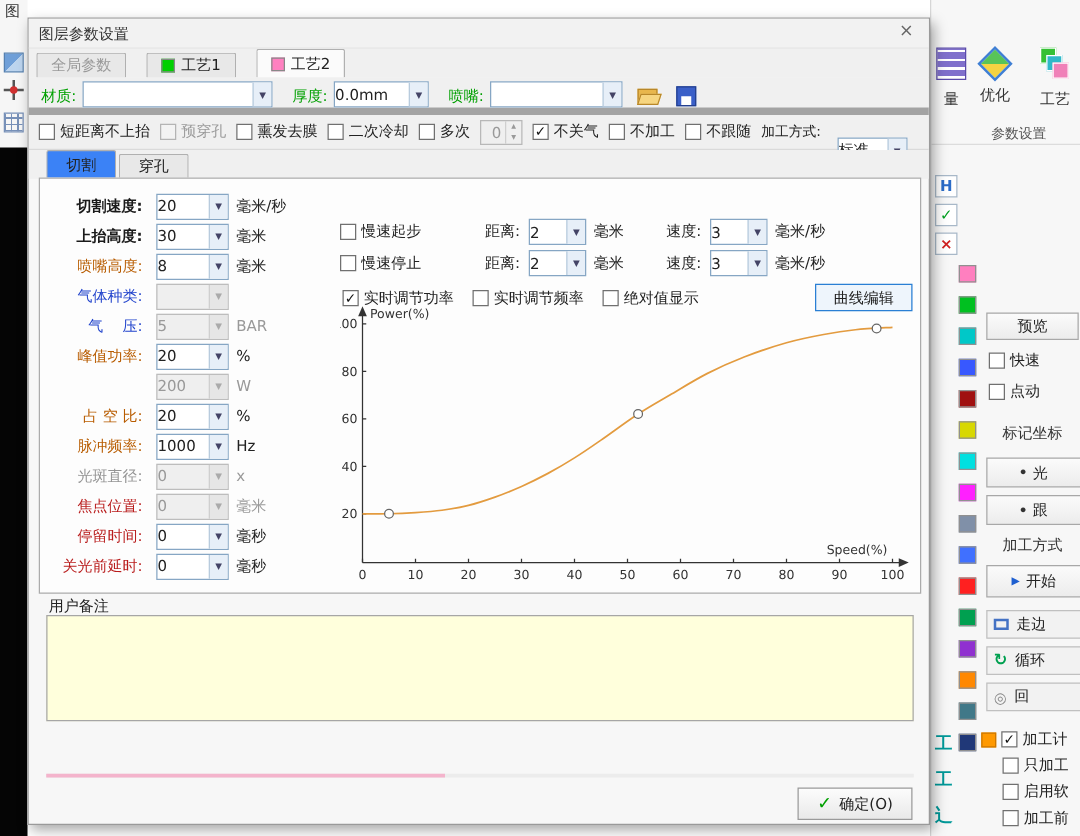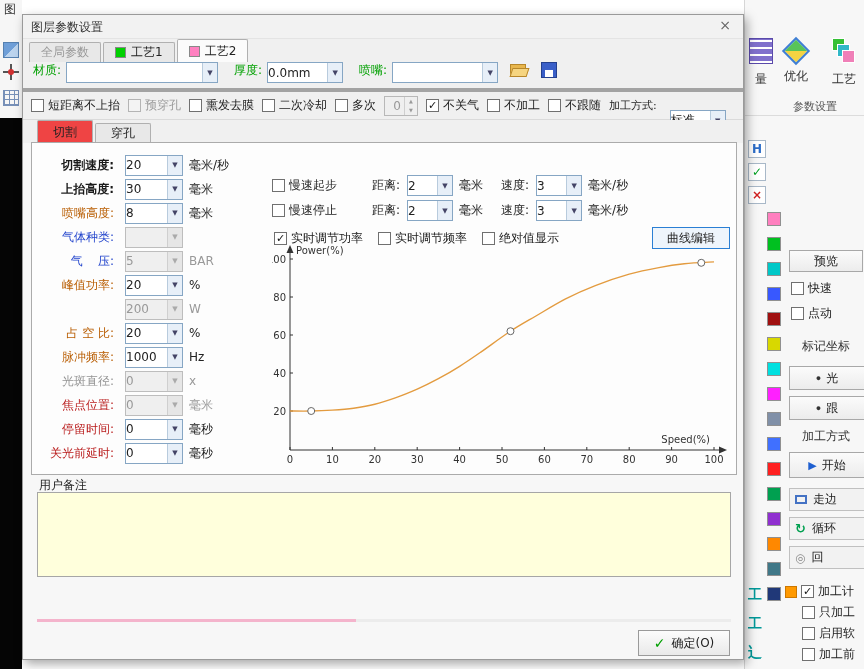--- a/index.html
+++ b/index.html
@@ -30,46 +30,46 @@
 .craft-icon i{position:absolute;width:13px;height:13px;border:1px solid #fff;display:block}
 .craft-icon .l1{left:0;top:0;background:#35c035}
 .craft-icon .l2{left:5px;top:6px;background:#30b8c8}
 .craft-icon .l3{left:10px;top:12px;background:#f080b8}
 .rlabel{display:block;margin-top:4px;font-size:12px;color:#333}
 .ribbon-caption{position:absolute;left:48px;top:99px;font-size:11px;color:#555}
 #side-icons{position:absolute;left:3px;top:140px;display:flex;flex-direction:column;gap:5px}
 .side-ic{width:18px;height:18px;border:1px solid #a8b8c8;background:#fff;display:flex;align-items:center;justify-content:center;font-size:12px;font-weight:bold}
 #palette{position:absolute;left:22px;top:212px}
 .pal{display:block;width:14px;height:14px;margin-bottom:11px;border:1px solid #909090}
-.win-btn{position:absolute;height:22px;border:1px solid #a8a8a8;background:linear-gradient(#fbfbfb,#ececec);font-size:12px;color:#222;display:flex;align-items:center;justify-content:center;gap:5px;font-family:Liberation Serif, serif}
+.win-btn{position:absolute;height:22px;border:1px solid #a8a8a8;background:linear-gradient(#fbfbfb,#ececec);font-size:12px;color:#222;display:flex;align-items:center;justify-content:center;gap:5px;font-family:Liberation Mono, monospace}
 .sec-header{position:absolute;left:42px;width:78px;text-align:center;font-size:12px;color:#333}
 .dot{font-size:9px;color:#333}
 .play{color:#1e5fd0;font-size:11px}
 .flat-item{position:absolute;left:44px;width:76px;height:23px;border:1px solid #c0c0c0;background:#f2f2f2;display:flex;align-items:center;gap:6px;padding-left:5px;font-size:12px}
 .fi{display:inline-flex;align-items:center;justify-content:center}
 .frame-icon{width:12px;height:9px;border:2px solid #4472c4}
 .loop-icon{color:#00a050;font-weight:bold;font-size:13px}
 .home-icon{color:#8a8a8a;font-size:12px}
 .dock{position:absolute;left:3px;top:586px;display:flex;flex-direction:column;gap:11px}
 .dock-i{color:#009999;font-size:14px;font-weight:bold}
 .bc-row{position:absolute;left:40px;display:flex;align-items:center;font-size:12px;white-space:nowrap}
 .mini-orange{width:12px;height:12px;background:#ff9900;border:1px solid #cc7700;display:inline-block;margin-right:4px}
 .mini-spacer{width:17px;display:inline-block}
 
 
 .dialog{position:absolute;left:22px;top:14px;width:722px;height:646px;background:#f7f7f7;border:1px solid #9a9a9a;box-shadow:3px 4px 10px rgba(0,0,0,.35)}
 .titlebar{position:absolute;left:0;top:0;right:0;height:24px;background:#f2f2f2;border-bottom:1px solid #e4e4e4}
 .titlebar .title{position:absolute;left:8px;top:4px;font-size:12px;color:#333}
 .titlebar .close{position:absolute;right:6px;top:2px;width:24px;height:19px;text-align:center;font-size:14px;color:#666;cursor:default}
 .tabstrip{position:absolute;left:0;top:24px;right:0;height:23px;background:#f0f0f0;display:flex;align-items:flex-end;padding-left:6px}
-.tab{display:inline-flex;align-items:center;gap:5px;height:20px;padding:0 11px;border:1px solid #b0b0b0;border-bottom:none;background:#e8e8e8;margin-right:2px;border-radius:2px 2px 0 0;font-size:12px}
+.tab{display:inline-flex;align-items:center;gap:5px;height:20px;padding:0 11px;border:1px solid #b0b0b0;border-bottom:none;background:#e8e8e8;margin-right:16px;border-radius:2px 2px 0 0;font-size:12px}
 .tab.active{height:23px;background:#fbfbfb}
 .tab.muted{color:#999}
 .swatch{display:inline-block;width:11px;height:11px;border:1px solid #888}
-.matrow{position:absolute;left:0;top:47px;right:0;height:30px;background:#f0f0f0;border-bottom:4px solid #a3a3a3;display:flex;align-items:flex-start;padding-left:10px}
+.matrow{position:absolute;left:0;top:47px;right:0;height:30px;background:#f0f0f0;border-bottom:6px solid #a3a3a3;display:flex;align-items:flex-end;padding-left:10px}
 .glabel{color:#00a000;font-size:12px}
 .ml16{margin-left:16px}.ml6{margin-left:6px}
 .combo{display:inline-flex;align-items:stretch;background:#fff;border:1px solid #86a6c4;height:21px;font-size:12px;margin-left:5px}
 .combo .cv{flex:1;display:flex;align-items:center;padding-left:0;overflow:hidden;white-space:nowrap}
 .combo .arr{width:15px;display:flex;align-items:center;justify-content:center;font-size:7px;color:#446;background:#e7eff8;border-left:1px solid #b8cbdd}
 .combo.disabled{background:#efefef;border-color:#bdbdbd;color:#999}
 .combo.disabled .arr{background:#e6e6e6;border-left-color:#cfcfcf;color:#aaa}
 .tool-icon{position:relative;width:19px;height:17px;margin-left:12px;display:inline-block}
 .folder-icon .f-back{position:absolute;left:0;top:2px;width:16px;height:12px;background:#e8b64c;border:1px solid #b8872a}
 .folder-icon .f-front{position:absolute;left:1px;top:6px;width:17px;height:9px;background:#f6d580;border:1px solid #b8872a;transform:skewX(-18deg)}
@@ -80,36 +80,36 @@
 .cbbox{width:13px;height:13px;border:1px solid #707070;background:#fff;display:inline-flex;align-items:center;justify-content:center;font-size:11px;line-height:1;color:#111;flex:none}
 .cb.disabled{color:#9a9a9a}
 .cb.disabled .cbbox{border-color:#b4b4b4;background:#f3f3f3}
 .spinner{width:34px;height:20px;border:1px solid #b8b8b8;background:#efefef;display:inline-flex}
 .spin-val{flex:1;display:flex;align-items:center;justify-content:flex-end;padding-right:3px;color:#999}
 .spin-btns{width:13px;display:flex;flex-direction:column;border-left:1px solid #cfcfcf}
 .spin-b{flex:1;display:flex;align-items:center;justify-content:center;font-size:5px;color:#999}
 .opt-label{font-size:11px}
 .subtabs{position:absolute;left:0;top:105px;right:0;height:23px;background:#f0f0f0;display:flex;align-items:flex-end;padding-left:14px}
 .stab{width:56px;height:20px;display:inline-flex;align-items:center;justify-content:center;border:1px solid #b0b0b0;border-bottom:none;background:#e8e8e8;margin-right:2px;border-radius:2px 2px 0 0;font-size:12px}
-.stab.active{height:23px;background:#ef4444}
+.stab.active{height:23px;background:#3b82f6}
 .contentbox{position:absolute;left:8px;top:127px;width:706px;height:333px;background:#fdfdfd;border:1px solid #ababab}
 #fields{position:absolute;left:4px;top:10px;width:232px}
 .frow{height:24px;display:flex;align-items:center}
 .flabel{width:84px;text-align:right;padding-right:6px;font-size:12px;white-space:pre}
 .f-bold{color:#1a1a1a;font-weight:bold}
 .f-orange{color:#b85c00}
 .f-blue{color:#2244cc}
 .f-gray{color:#949494}
 .f-dark{color:#b91c1c}
 .funit{margin-left:6px;font-size:12px}
 .funit.dim{color:#999}
 #slowrows{position:absolute;left:240px;top:30px;width:460px}
 .srow{height:25px;display:flex;align-items:center}
 .srow .cb{width:100px}
-.sl{margin-left:0;margin-right:2px}
+.sl{margin-left:16px;margin-right:2px}
 .su{width:42px;margin-left:6px}
 .su2{margin-left:6px}
 .rt-row{position:absolute;left:242px;top:84px;width:456px;height:22px;display:flex;align-items:center}
 .rt-row .cb{width:104px}
 .curve-btn{margin-left:auto;width:78px;height:22px;border:1px solid #2a7fd4;background:#eef5fc;font-size:12px;color:#222;font-family:inherit}
 #chart{position:absolute;left:240px;top:100px;width:456px;height:230px}
 .notes-label{position:absolute;left:16px;top:462px;font-size:12px;color:#222}
 .notes{position:absolute;left:14px;top:477px;width:694px;height:85px;background:#ffffdc;border:1px solid #a6a6a6;resize:none;font-family:inherit;font-size:12px;padding:4px}
 .pinkline{position:absolute;left:14px;top:604px;width:694px;height:3px;background:#ececec}
 .pinkline .pink{display:block;width:46%;height:100%;background:#f4b4cc}

